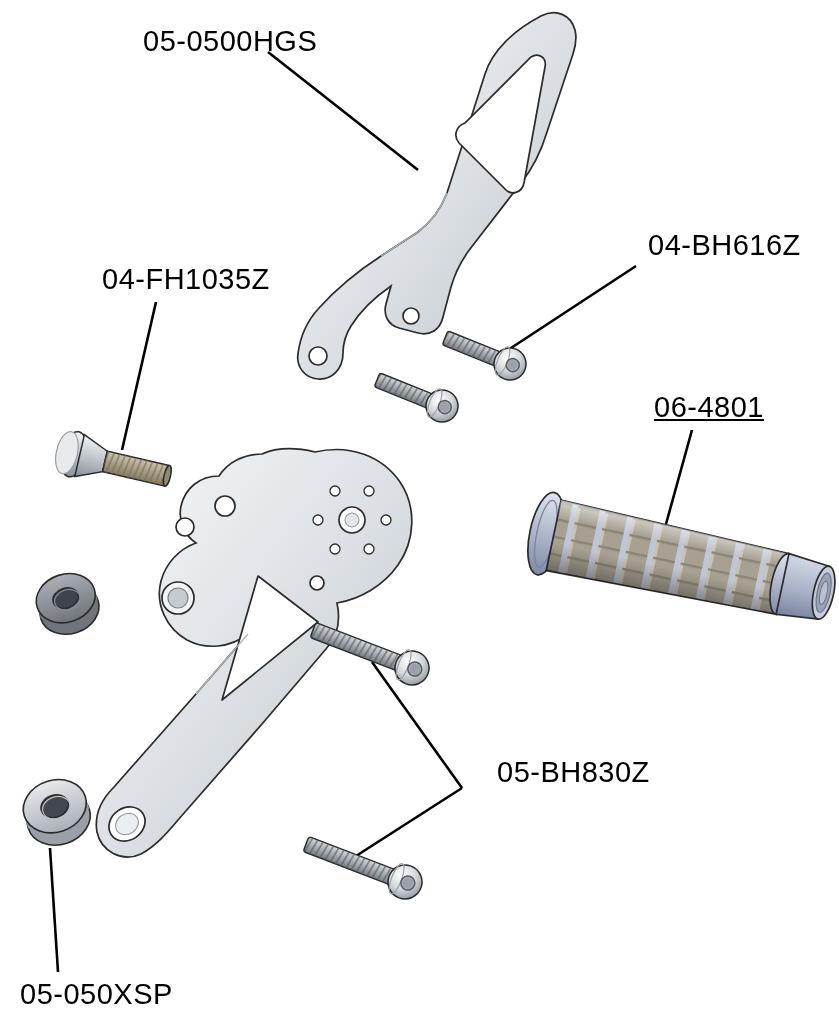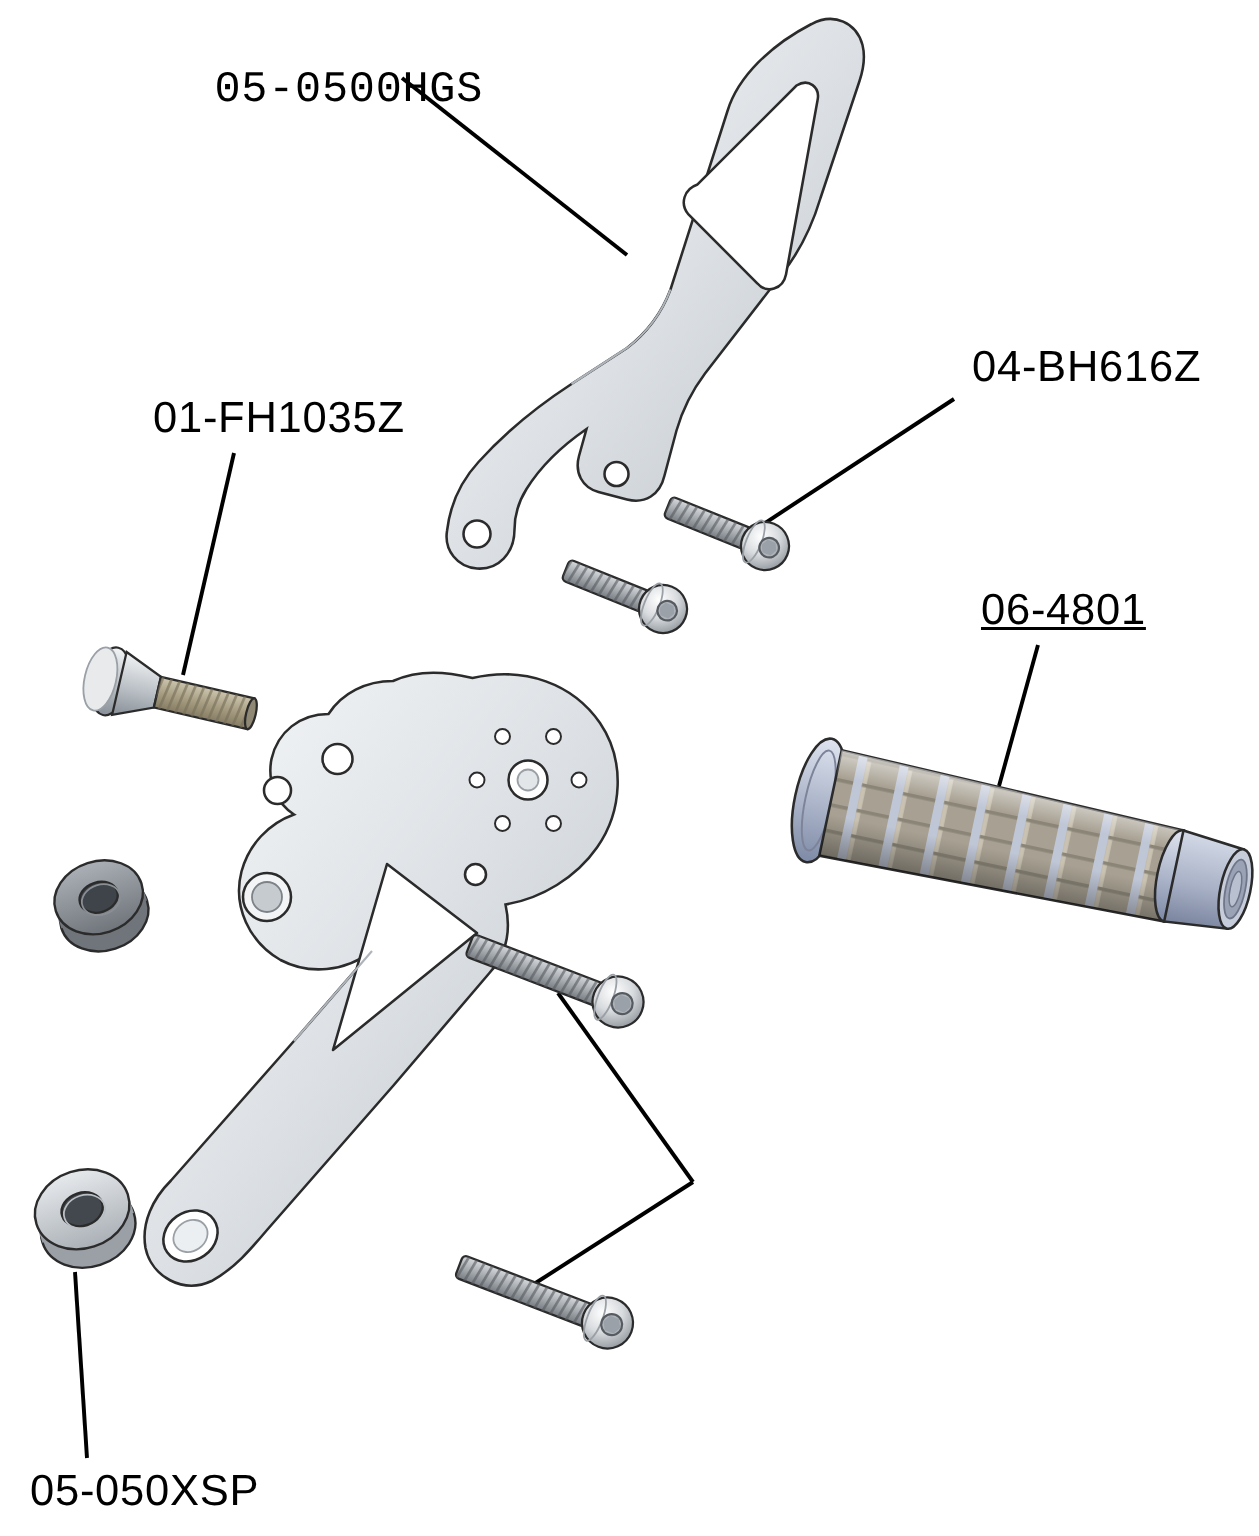--- a/index.html
+++ b/index.html
@@ -215,19 +215,20 @@
   <g transform="translate(405,882) rotate(21)" stroke="#2b2b2b" stroke-width="1.5">
     <rect x="-106" y="-8" width="94" height="16" rx="3" fill="url(#grayV)"></rect>
     <rect x="-106" y="-8" width="94" height="16" rx="3" fill="url(#threadGray)" opacity=".6" stroke="none"></rect>
     <circle cx="0" cy="0" r="17" fill="url(#headRad)"></circle>
     <ellipse cx="-9" cy="0" rx="5" ry="16" fill="none" stroke="#9aa0a6" stroke-width="1.2"></ellipse>
     <circle cx="3" cy="0" r="7" fill="#aeb3b9" stroke="#565b61"></circle>
     <polygon points="8.5,0 5.8,5.1 -0.6,5.1 -3.2,0 -0.6,-5.1 5.8,-5.1" transform="translate(0.5,0)" fill="#9ba1a8" stroke="none"></polygon>
   </g>
 </svg>
 
-<div class="part-label" style="left:143px;top:44px;font-family:Liberation Mono, monospace;">05-0500HGS</div>
+<div class="part-label" style="left:143px;top:26px;">05-0500HGS</div>
 <div class="part-label" style="left:600px;top:230px;margin-left:48px;">04-BH616Z</div>
-<div class="part-label" style="left:102px;top:264px;">01-FH1035Z</div>
+<div class="part-label" style="left:102px;top:264px;">04-FH1035Z</div>
 <div class="part-label" style="left:654px;top:392px;text-decoration:underline;">06-4801</div>
+<div class="part-label" style="left:497px;top:757px;">05-BH830Z</div>
 <div class="part-label" style="left:20px;top:979px;">05-050XSP</div>
 
 </div>
 
 </body></html>

